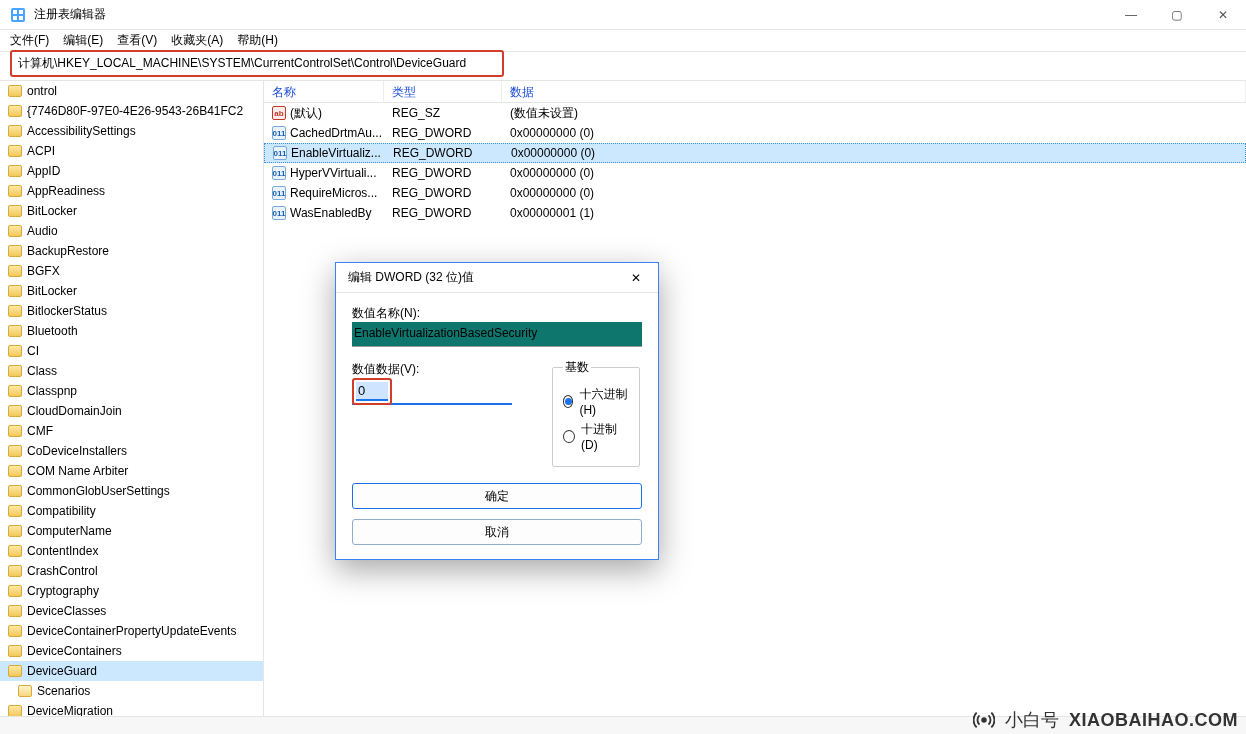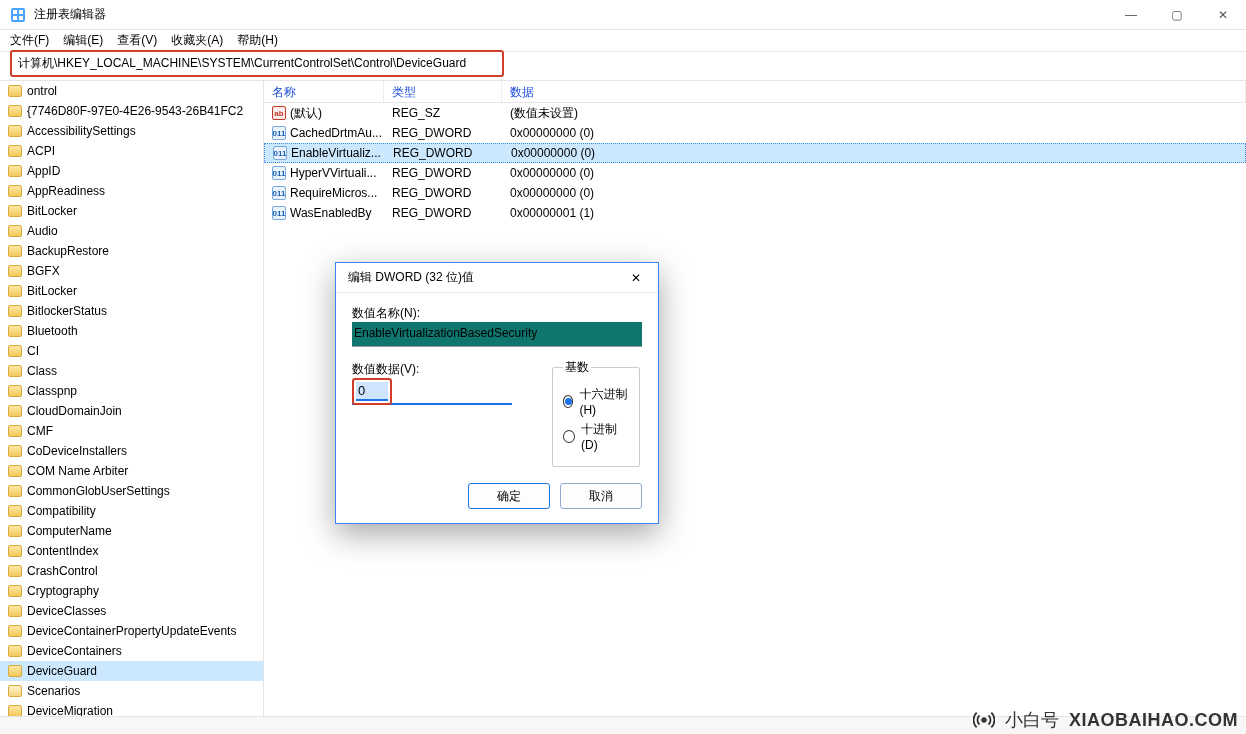--- a/index.html
+++ b/index.html
@@ -66,21 +66,21 @@
     border-right: 1px solid #e5e5e5;
     position: relative;
   }
   .tree .item {
     display: flex; align-items: center;
     height: 20px;
     padding-left: 8px;
     white-space: nowrap;
     cursor: default;
   }
-  .tree .item.indent { padding-left: 8px; }
+  .tree .item.indent { padding-left: 18px; }
   .tree .item.sel { background: #cce8ff; }
   .folder-icon {
     width: 14px; height: 12px;
     background: linear-gradient(#ffe9a6, #f3c85b);
     border: 1px solid #d9a93a;
     border-radius: 2px;
     margin-right: 5px;
     flex-shrink: 0;
   }
   .folder-icon.open { background: linear-gradient(#fff3c9, #f7d882); }
@@ -174,21 +174,21 @@
   fieldset.base {
     border: 1px solid #ccc;
     border-radius: 2px;
     padding: 6px 10px 10px 10px;
   }
   .radio { display: flex; align-items: center; gap: 6px; font-size: 12px; margin: 4px 0;}
   .radio .dot {
     width: 13px; height: 13px; border-radius: 50%; border: 1px solid #333; display: inline-flex; align-items: center; justify-content: center;
   }
   .radio .dot.sel::after { content:""; width:7px; height:7px; border-radius:50%; background:#1a73e8; display:block;}
-  .dlg-btns { display: flex; justify-content: flex-end; gap: 10px; margin-top: 16px;}
+  .dlg-btns { display: flex; justify-content: flex-end; gap: 10px; margin-top: 16px; flex-direction: column;}
   .btn {
     min-width: 82px; height: 26px;
     border: 1px solid #8faecd;
     background: #fdfdfd;
     border-radius: 3px;
     font-size: 12px;
     display: inline-flex; align-items: center; justify-content: center;
   }
   .btn.primary { border-color: #1a73e8; }
   .statusbar { height: 18px; border-top: 1px solid #e5e5e5; background:#f7f7f7;}

